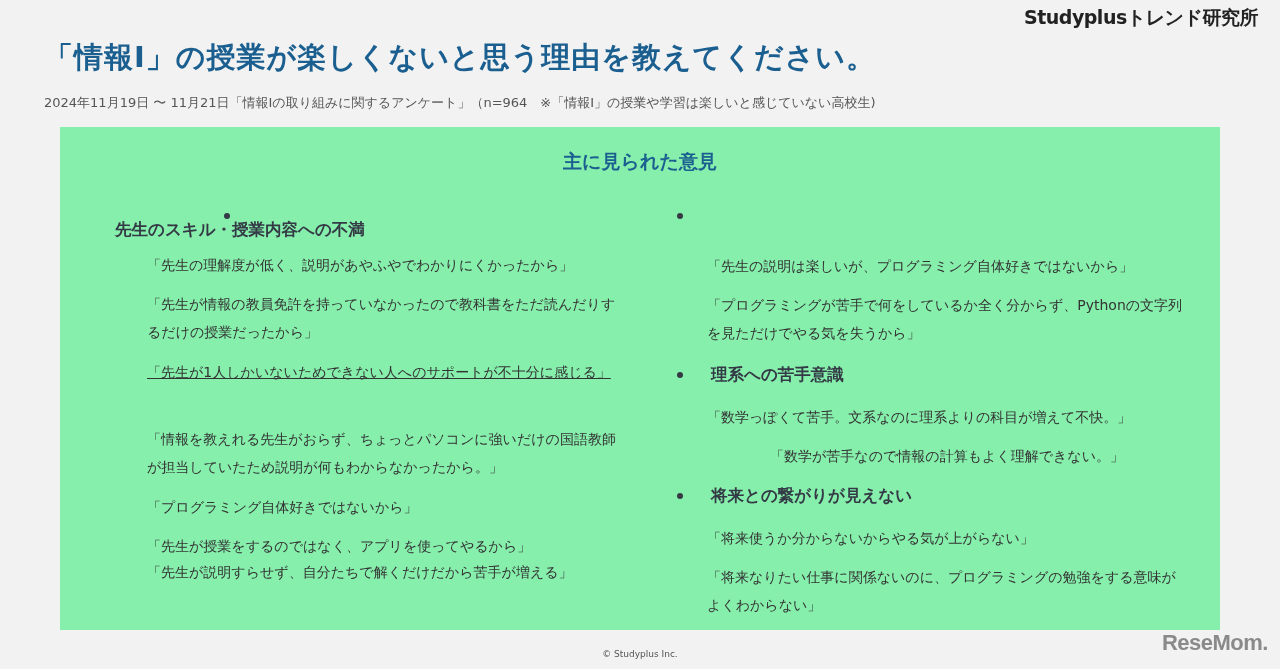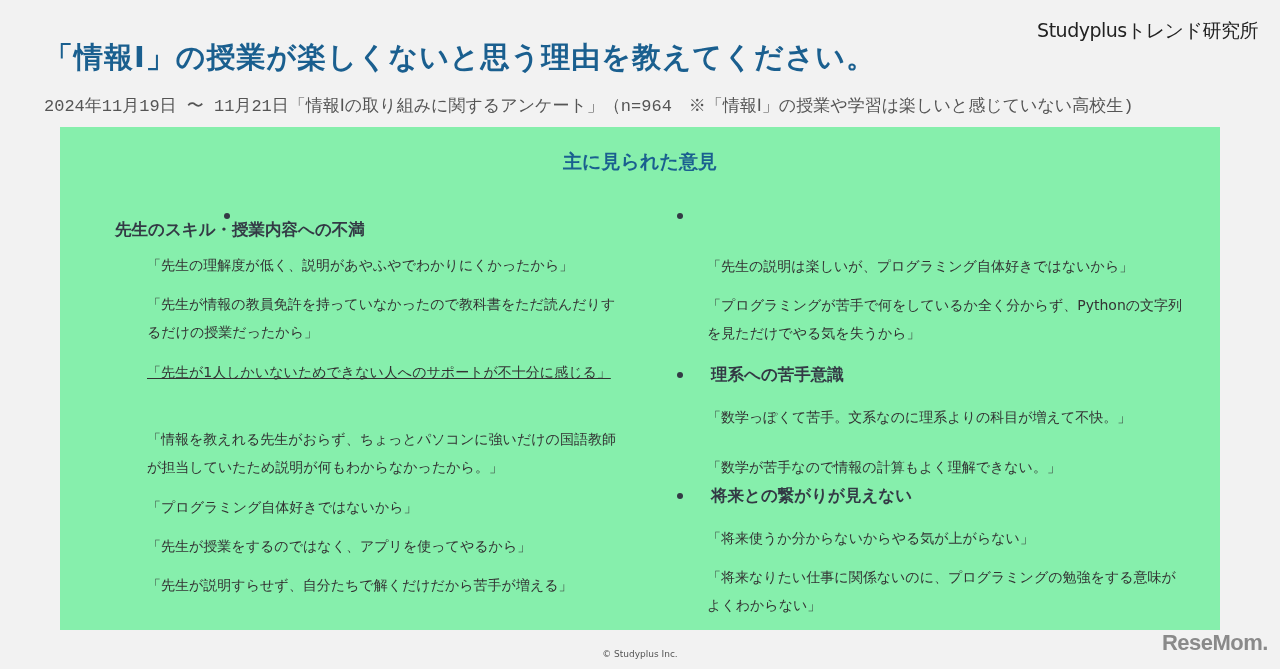--- a/index.html
+++ b/index.html
@@ -4,32 +4,32 @@
 <style>
   * { box-sizing: border-box; margin: 0; padding: 0; }
   html, body { width: 1280px; height: 669px; overflow: hidden; }
   body {
     background: #f2f2f2;
     font-family: "DejaVu Sans", "Liberation Sans", sans-serif;
     position: relative;
     color: #333;
   }
   .brand {
-    position: absolute; right: 22px; top: 18px;
-    font-size: 19px; font-weight: normal; color: #222;
+    position: absolute; right: 22px; top: 5px;
+    font-size: 19px; font-weight: bold; color: #222;
     letter-spacing: -0.5px;
   }
   .title {
     position: absolute; left: 44px; top: 38px;
     font-size: 29px; font-weight: bold; color: #1a5f8f;
     letter-spacing: 1px;
   }
   .subtitle {
     position: absolute; left: 44px; top: 94px;
-    font-size: 17px; color: #555; font-family: Liberation Mono, monospace;
+    font-size: 13px; color: #555;
   }
   .panel {
     position: absolute; left: 60px; top: 127px;
     width: 1160px; height: 503px;
     background: #86efac;
   }
   .panel-title {
     position: absolute; top: 22px; left: 0; width: 100%;
     text-align: center;
     font-size: 19px; font-weight: bold; color: #1a5f8f;
@@ -75,36 +75,36 @@
     <div class="cat" style="top:86px;flex-direction:column;">
       <span class="bullet"></span>
       <span>先生のスキル・授業内容への不満</span>
     </div>
     <div class="quote" style="top:124px;">「先生の理解度が低く、説明があやふやでわかりにくかったから」</div>
     <div class="quote" style="top:163px;">「先生が情報の教員免許を持っていなかったので教科書をただ読んだりするだけの授業だったから」</div>
     <div class="quote" style="top:231px;text-decoration:underline;">「先生が1人しかいないためできない人へのサポートが不十分に感じる」</div>
     <div class="quote" style="top:298px;">「情報を教えれる先生がおらず、ちょっとパソコンに強いだけの国語教師が担当していたため説明が何もわからなかったから。」</div>
     <div class="quote" style="top:366px;">「プログラミング自体好きではないから」</div>
     <div class="quote" style="top:405px;">「先生が授業をするのではなく、アプリを使ってやるから」</div>
-    <div class="quote" style="top:444px;">「先生が説明すらせず、自分たちで解くだけだから苦手が増える」</div>
+    <div class="quote" style="top:431px;">「先生が説明すらせず、自分たちで解くだけだから苦手が増える」</div>
   </div>
 
   <div class="col col-right">
     <div class="cat" style="top:86px;">
       <span class="bullet"></span>
     </div>
     <div class="quote" style="top:125px;">「先生の説明は楽しいが、プログラミング自体好きではないから」</div>
     <div class="quote" style="top:164px;">「プログラミングが苦手で何をしているか全く分からず、Pythonの文字列を見ただけでやる気を失うから」</div>
 
     <div class="cat" style="top:237px;">
       <span class="bullet"></span>
       <span>理系への苦手意識</span>
     </div>
     <div class="quote" style="top:276px;">「数学っぽくて苦手。文系なのに理系よりの科目が増えて不快。」</div>
-    <div class="quote" style="top:326px;">「数学が苦手なので情報の計算もよく理解できない。」</div>
+    <div class="quote" style="top:315px;text-align:center;">「数学が苦手なので情報の計算もよく理解できない。」</div>
 
     <div class="cat" style="top:358px;">
       <span class="bullet"></span>
       <span>将来との繋がりが見えない</span>
     </div>
     <div class="quote" style="top:397px;">「将来使うか分からないからやる気が上がらない」</div>
     <div class="quote" style="top:436px;">「将来なりたい仕事に関係ないのに、プログラミングの勉強をする意味がよくわからない」</div>
   </div>
 </div>
 

